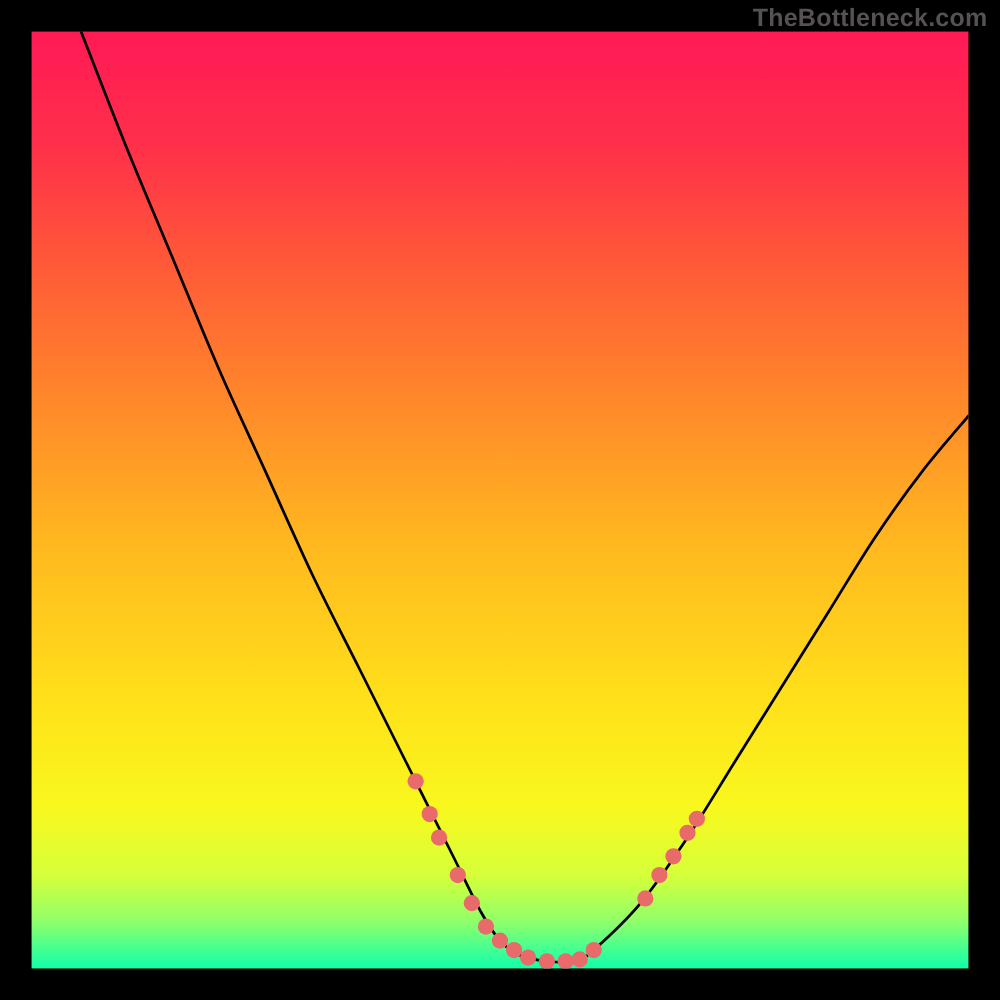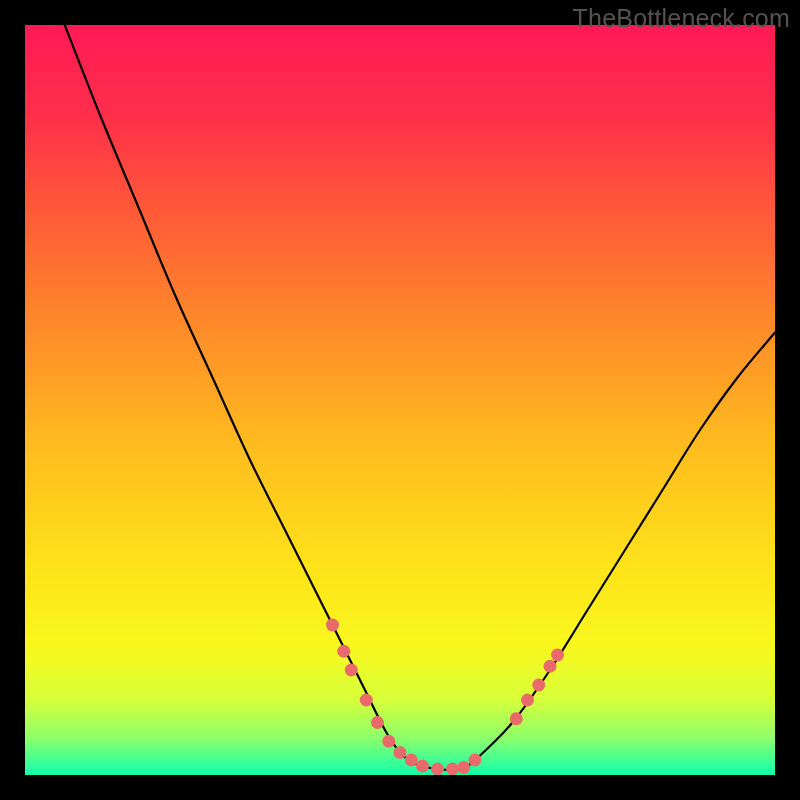--- a/index.html
+++ b/index.html
@@ -8,22 +8,22 @@
     position: relative;
     width: 800px;
     height: 800px;
     background: #000;
   }
   .attribution {
     position: absolute;
     top: 4px;
     right: 10px;
     font-family: Arial, Helvetica, sans-serif;
-    font-size: 25px;
-    font-weight: normal;
+    font-size: 20px;
+    font-weight: bold;
     color: #565252;
     letter-spacing: 0.2px;
     z-index: 10;
   }
   .plot {
     position: absolute;
     left: 25px;
     top: 25px;
     width: 750px;
     height: 750px;

